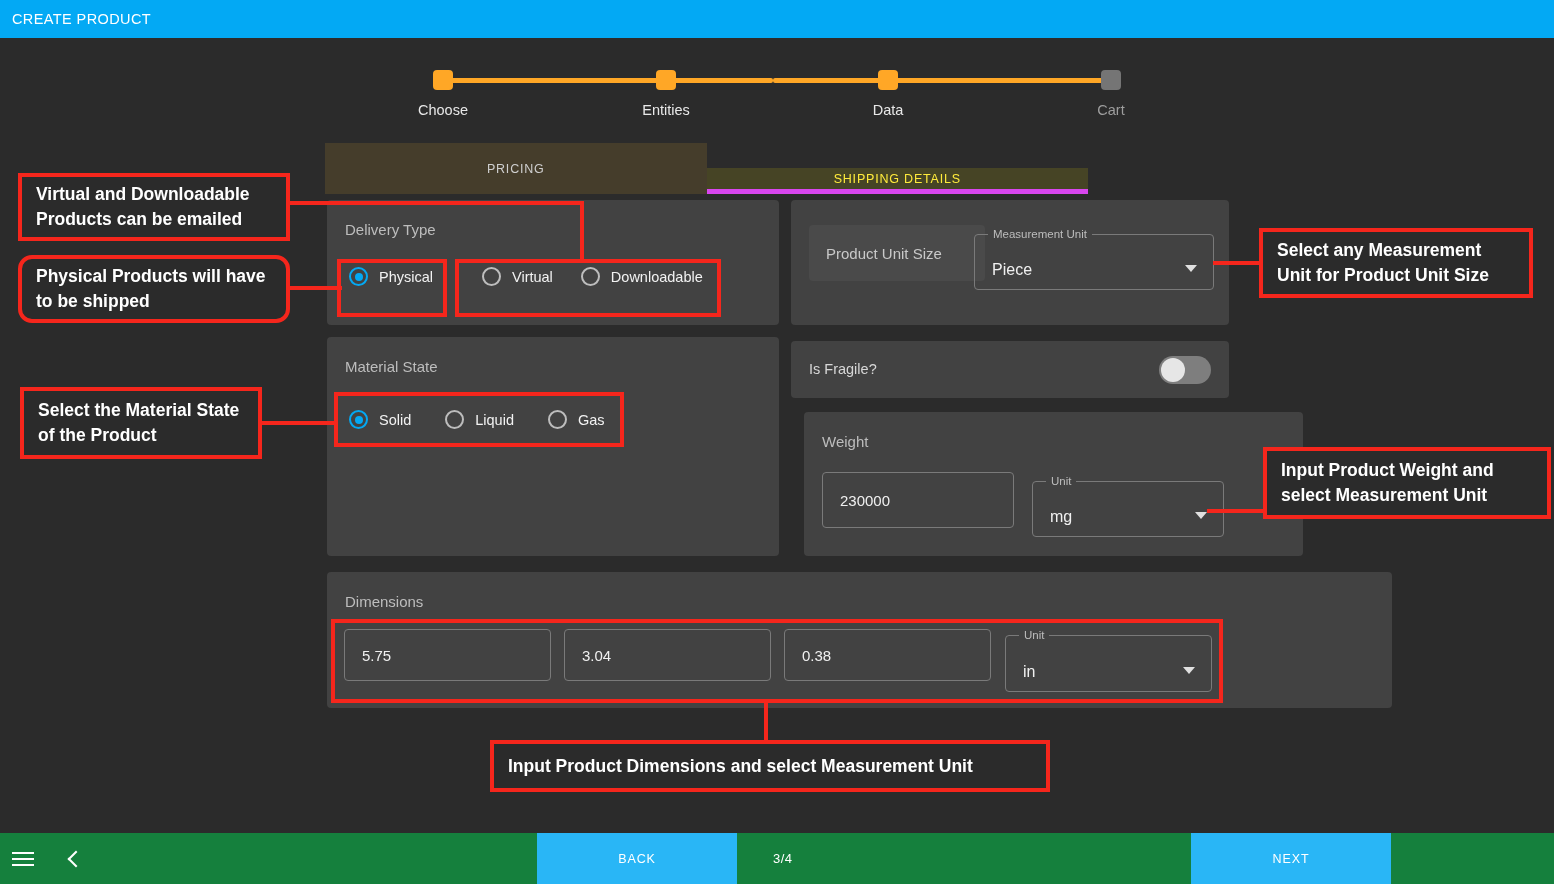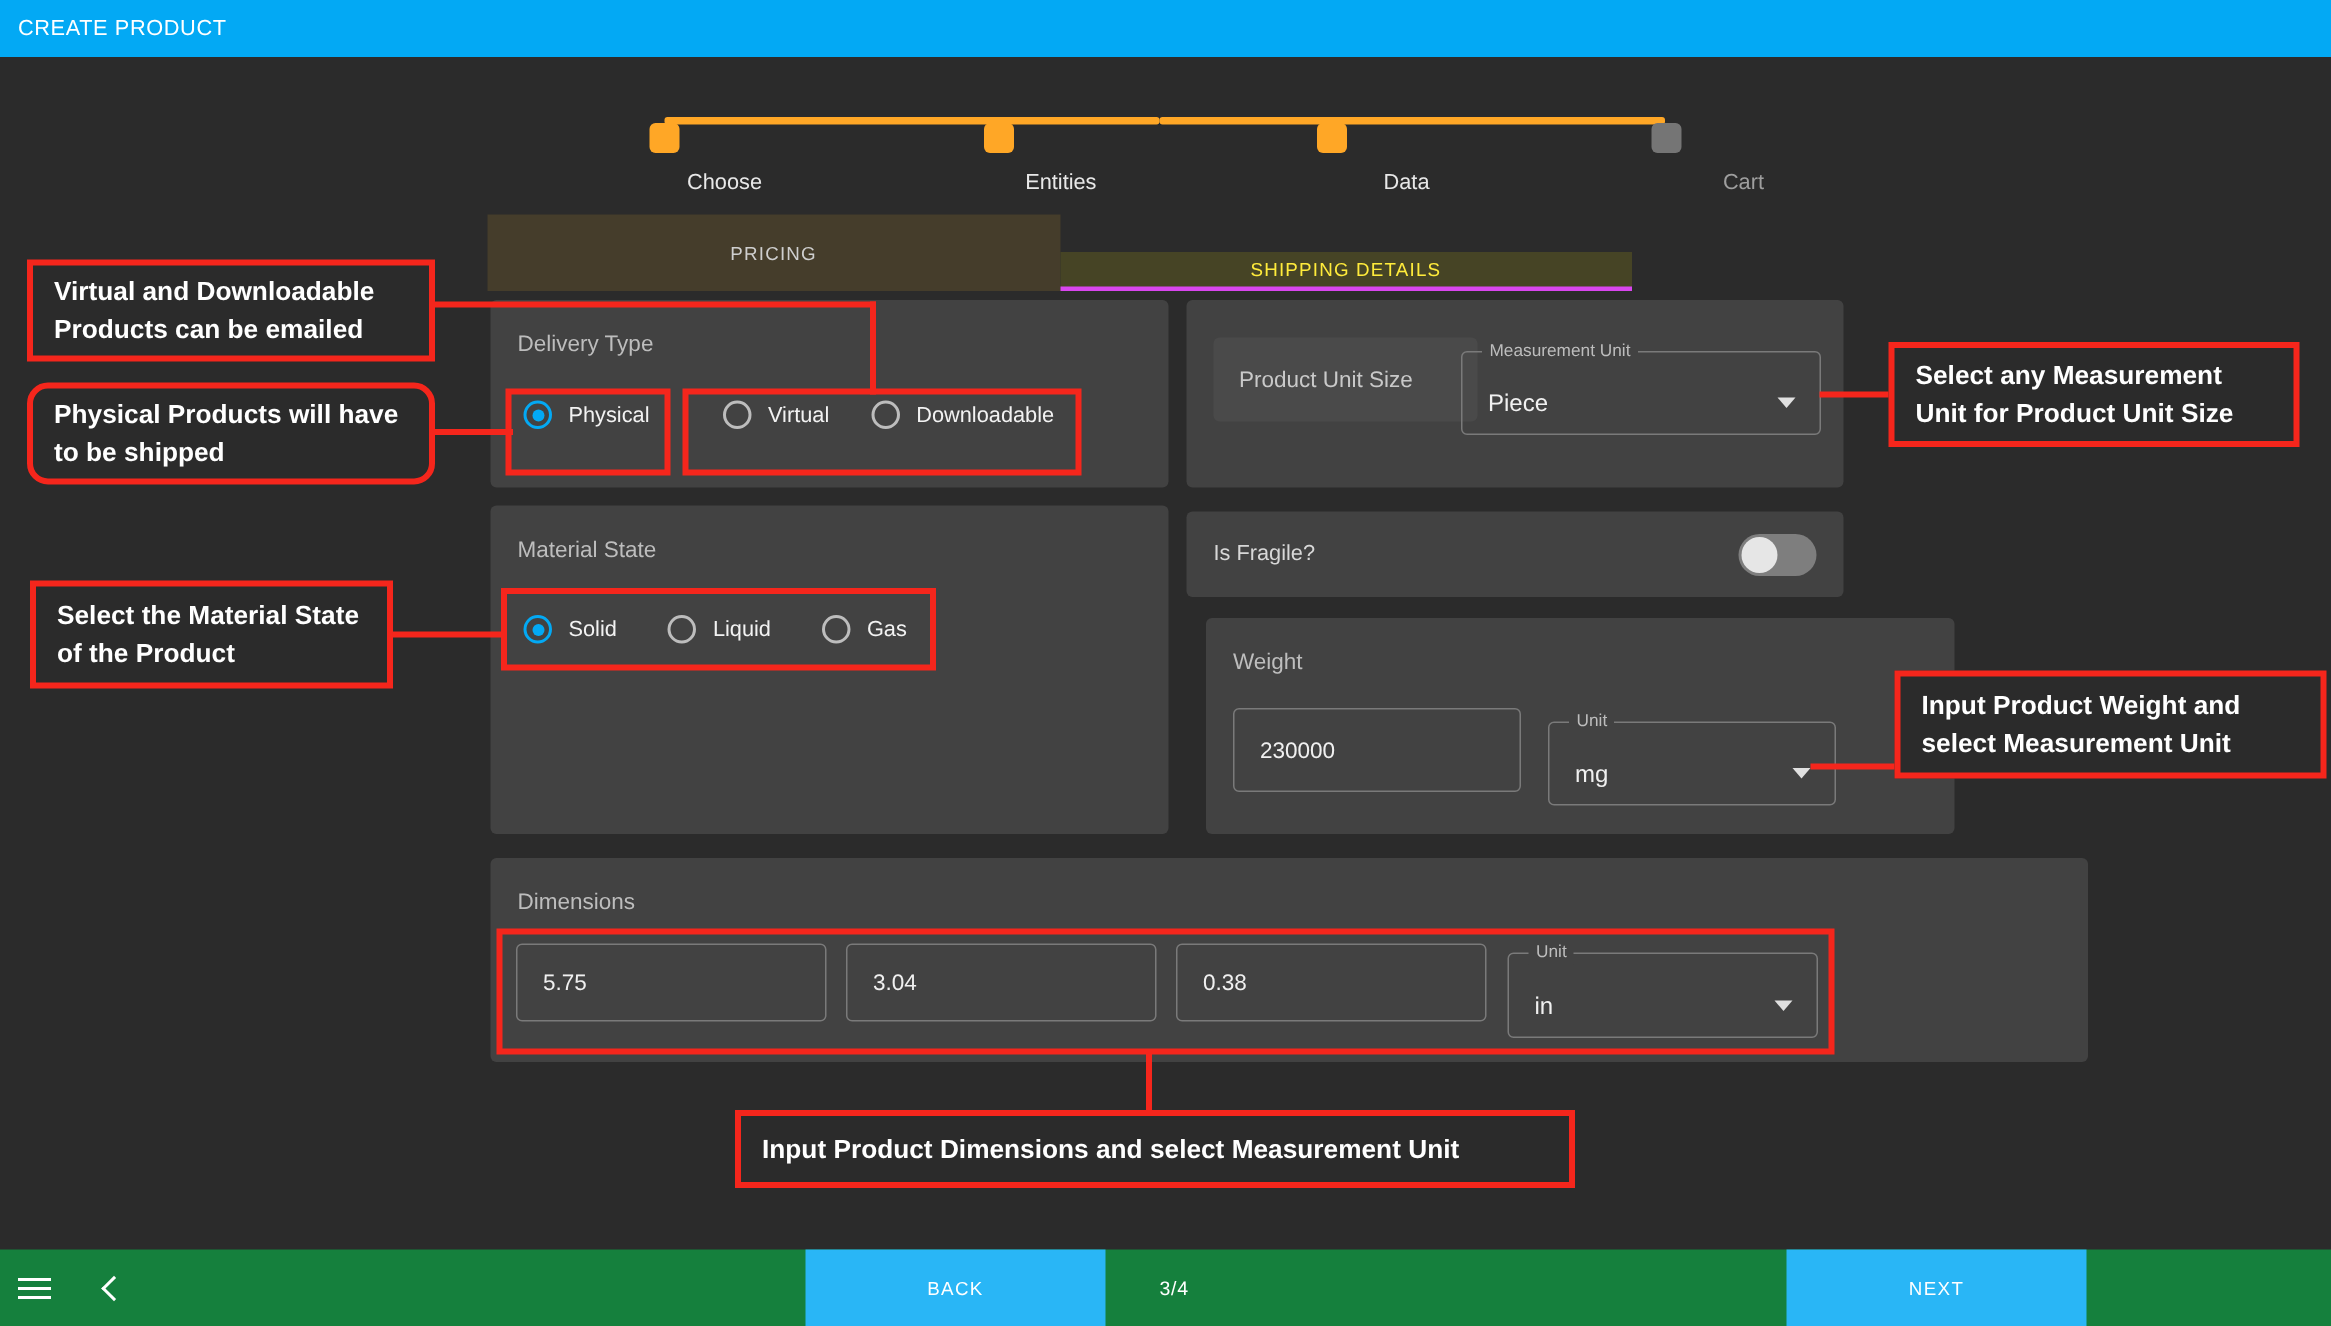--- a/index.html
+++ b/index.html
@@ -24,41 +24,41 @@
   
   .stepper { position: absolute; left: 325px; top: 58px; width: 905px; height: 78px; }
   .step-track {
     position: absolute; left: 118px; top: 20px; width: 330px; height: 5px;
     background: #FFA726; border-radius: 2px;
   }
   .step-track2 {
     position: absolute; left: 448px; top: 20px; width: 337px; height: 5px;
     background: #FFA726; border-radius: 2px;
   }
-  .step { position: absolute; top: 12px; width: 130px; text-align: right; }
+  .step { position: absolute; top: 0; width: 130px; text-align: center; }
   .step .dot {
     width: 20px; height: 20px; border-radius: 4px; margin: 12px auto 0;
     background: #FFA726;
   }
   .step.inactive .dot { background: #757575; }
   .step .lbl { margin-top: 12px; font-size: 14.5px; color: #e8e8e8; }
   .step.inactive .lbl { color: #9e9e9e; }
 
   
   .tabs {
     position: absolute; left: 325px; top: 143px; width: 763px; height: 51px;
     display: flex;
   }
   .tab {
     flex: 1; display: flex; align-items: center; justify-content: center;
     font-size: 12.5px; letter-spacing: .8px;
   }
   .tab.pricing { background: #453d2b; color: #cfcfcf; }
   .tab.shipping {
-    background: #464425; color: #ffeb3b; border-bottom: 3px solid #d946ef; margin-top: 25px;
+    background: #464425; color: #ffeb3b; border-bottom: 5px solid #d946ef; margin-top: 25px;
   }
 
   
   .panel { position: absolute; background: #424242; border-radius: 4px; }
   .panel-title { font-size: 15px; color: #bdbdbd; }
 
   .p-delivery  { left: 327px; top: 200px; width: 452px; height: 125px; }
   .p-unitsize  { left: 791px; top: 200px; width: 438px; height: 125px; }
   .p-material  { left: 327px; top: 337px; width: 452px; height: 219px; }
   .p-fragile   { left: 791px; top: 341px; width: 438px; height: 57px; }

